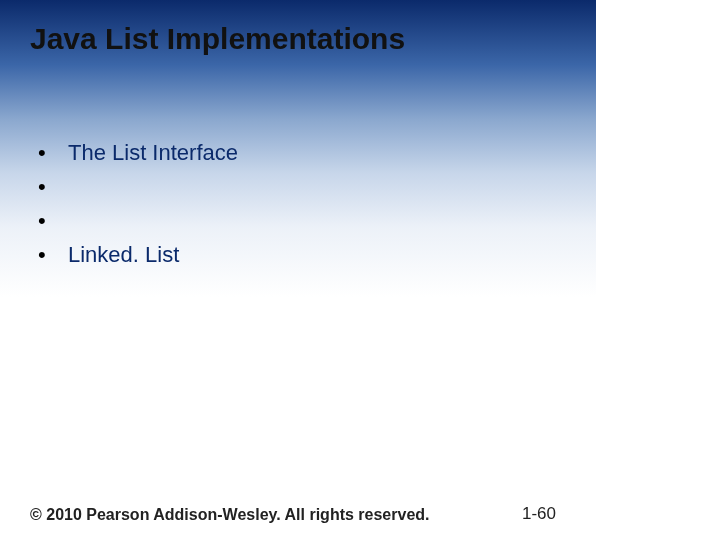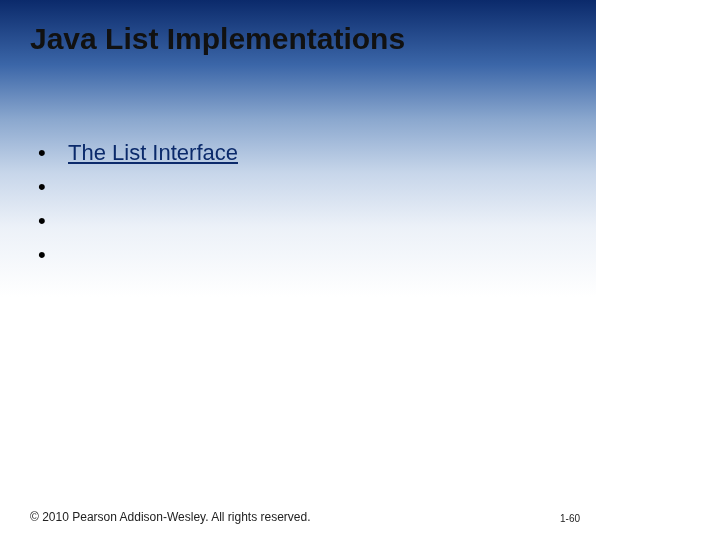--- a/index.html
+++ b/index.html
@@ -44,35 +44,35 @@
     margin-bottom: 8px;
   }
   .bullet {
     width: 30px;
     font-size: 22px;
     color: #000;
   }
   .link {
     font-size: 22px;
     color: #0b2a6b;
-    text-decoration: underline;
     cursor: pointer;
   }
   .footer-left {
     position: absolute;
     bottom: 16px;
     left: 30px;
-    font-size: 12px;
+    font-size: 16px;
     color: #222;
+    font-weight: bold;
   }
   .footer-right {
     position: absolute;
     bottom: 16px;
-    right: 16px;
-    font-size: 10px;
+    right: 40px;
+    font-size: 17px;
     color: #222;
   }
 </style>
 </head>
 <body>
 
 <div class="slide">
 
   <div class="title">Java List Implementations</div>
 
@@ -82,19 +82,20 @@
       <span class="link">The List Interface</span>
     </div>
     <div class="row">
       <span class="bullet">•</span>
     </div>
     <div class="row">
       <span class="bullet">•</span>
     </div>
     <div class="row">
       <span class="bullet">•</span>
+      <span class="link">Linked. List</span>
     </div>
   </div>
 
   <div class="footer-left">© 2010 Pearson Addison-Wesley. All rights reserved.</div>
   <div class="footer-right">1-60</div>
 
 </div>
 
 </body></html>

